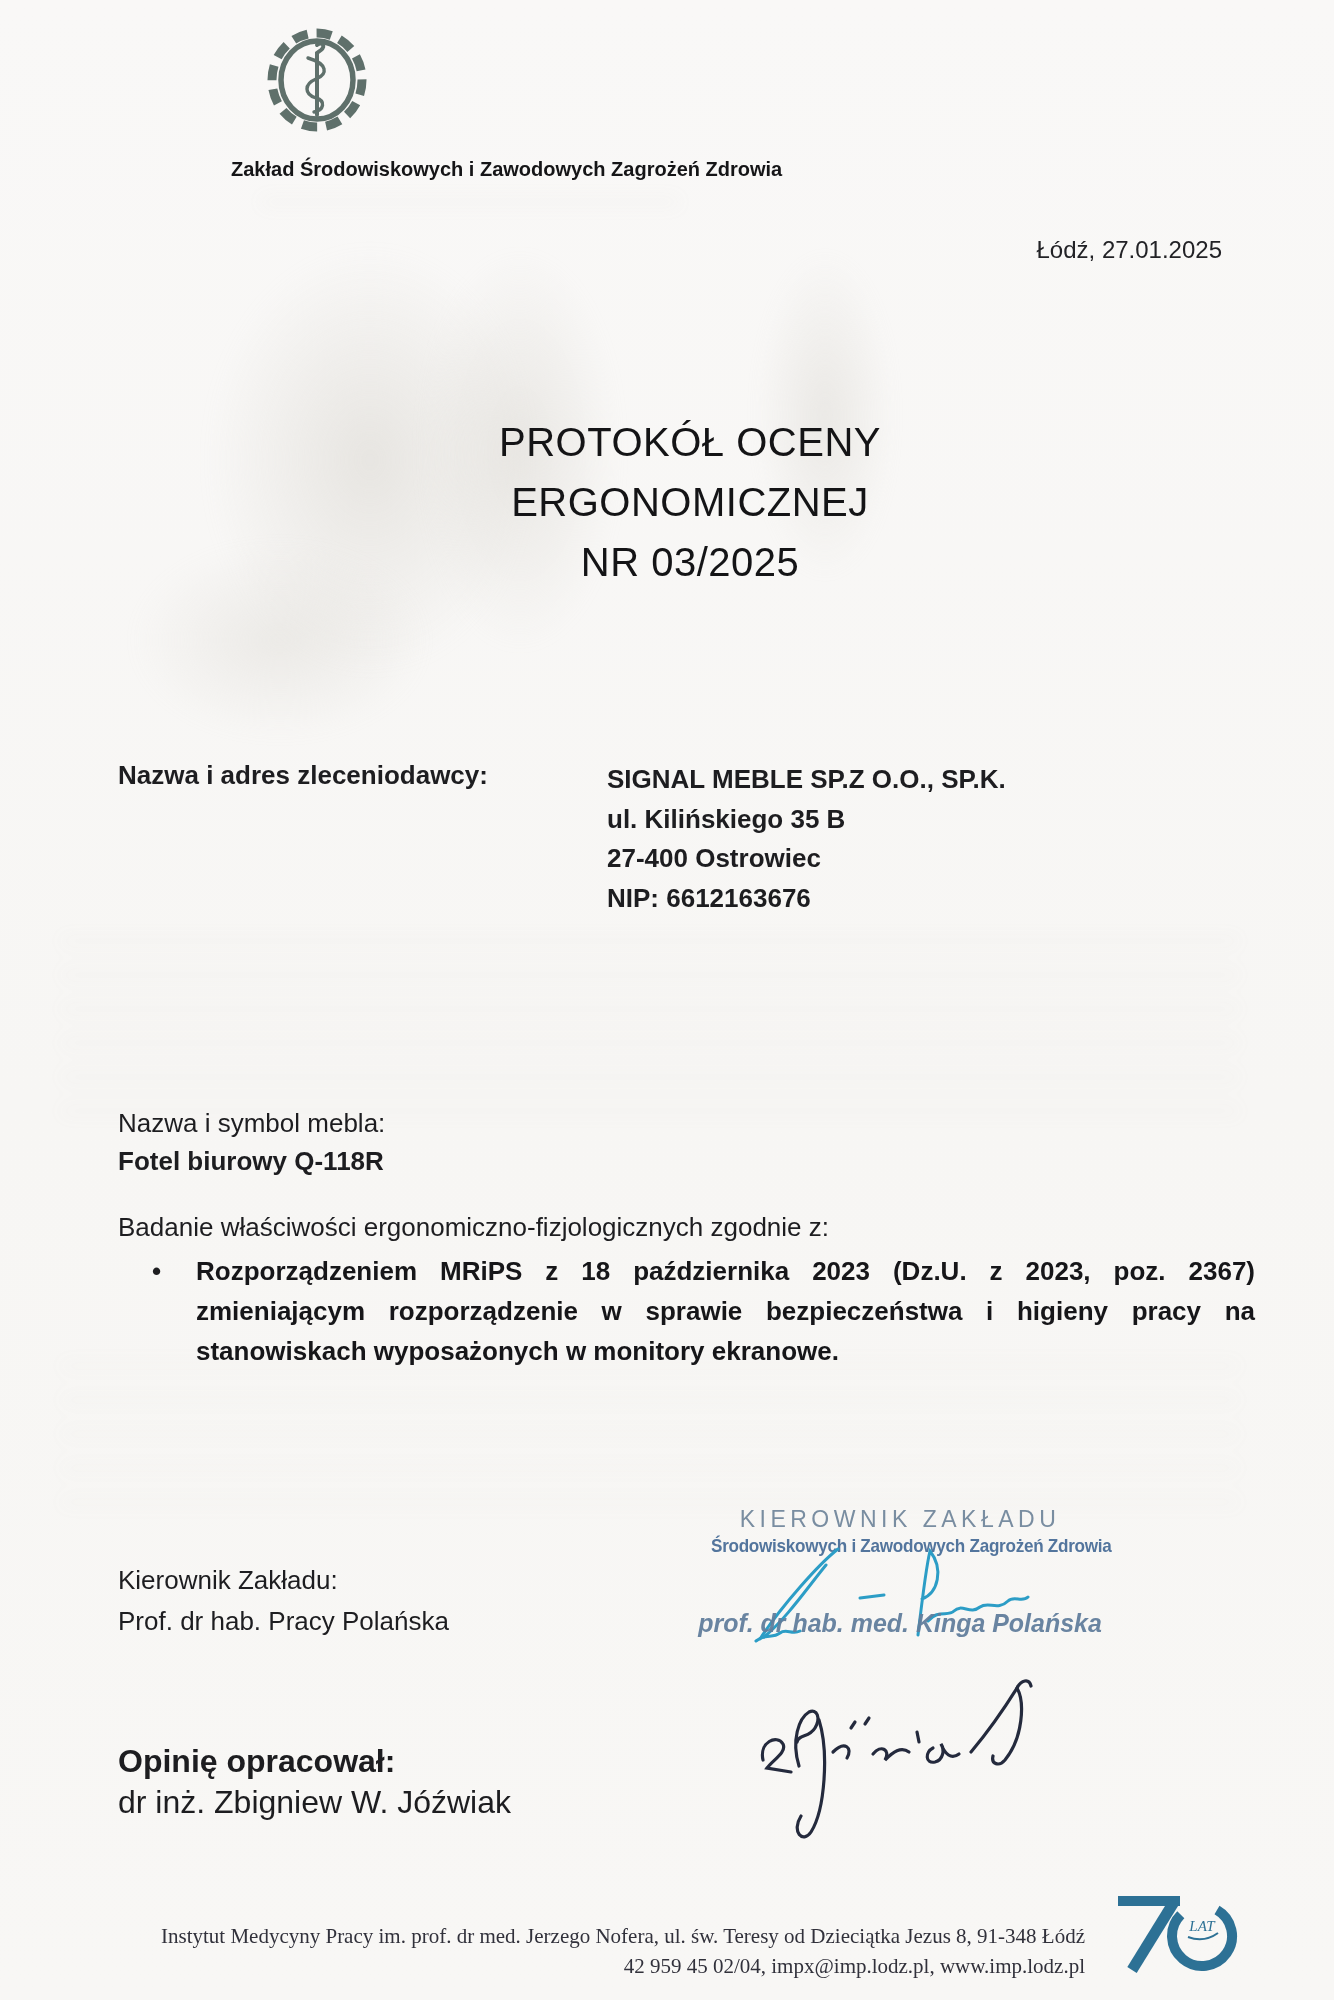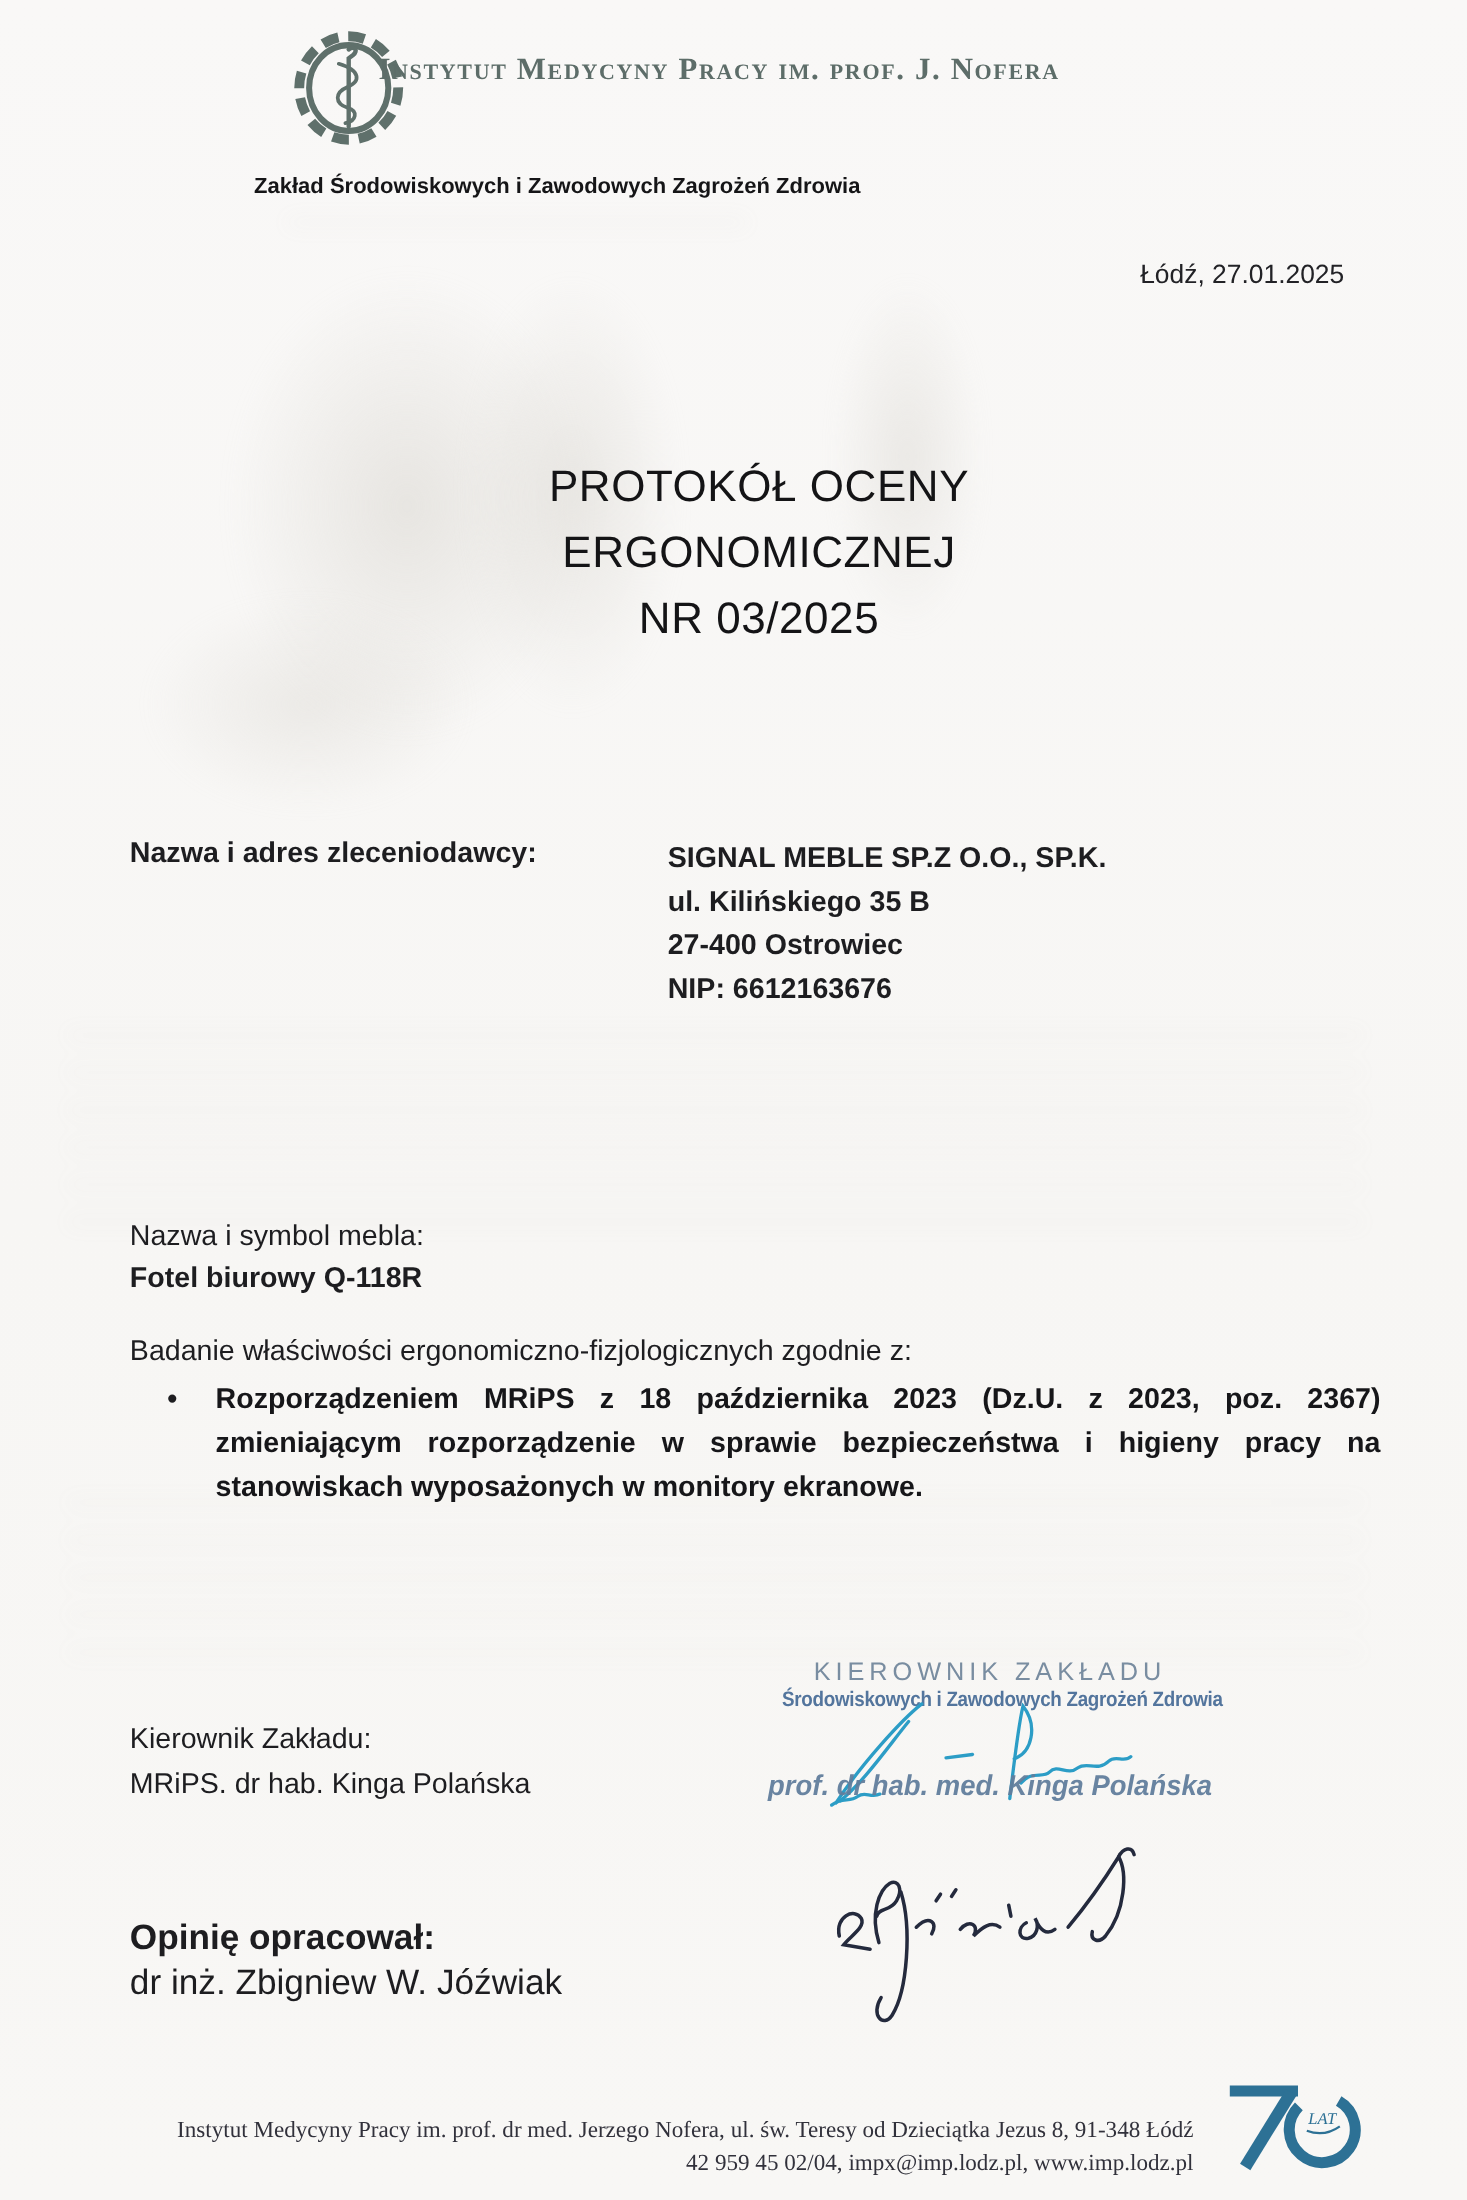--- a/index.html
+++ b/index.html
@@ -127,21 +127,20 @@
   <div class="ghost ghost-rows" style="left:60px; top:935px; width:1180px; height:190px; opacity:0.07;"></div>
   <div class="ghost ghost-rows" style="left:60px; top:1360px; width:1180px; height:150px; opacity:0.06;"></div>
   <div class="ghost ghost-rows" style="left:260px; top:196px; width:420px; height:26px; opacity:0.09;"></div>
 
   <svg class="layer logo" viewBox="0 0 106 104">
     <ellipse cx="53" cy="52" rx="45" ry="47" fill="none" stroke="#5f706b" stroke-width="9" stroke-dasharray="15 9"></ellipse>
     <ellipse cx="53" cy="52" rx="36" ry="39" fill="none" stroke="#5f706b" stroke-width="5.5"></ellipse>
     <path d="M53 17 C58 13 62 18 57 22 L53 25 L53 87" fill="none" stroke="#5f706b" stroke-width="4" stroke-linecap="round"></path>
     <path d="M44 30 C64 36 64 46 52 51 C40 56 40 66 52 70 C62 73 60 82 50 84" fill="none" stroke="#5f706b" stroke-width="3.4" stroke-linecap="round"></path>
   </svg>
-  <div class="layer institute-name">Instytut Medycyny Pracy im. prof. J. Nofera</div>
 
   <div class="layer department">Zakład Środowiskowych i Zawodowych Zagrożeń Zdrowia</div>
   <div class="layer dateline">Łódź, 27.01.2025</div>
 
   <div class="layer doc-title">
     <div>PROTOKÓŁ OCENY</div>
     <div>ERGONOMICZNEJ</div>
     <div>NR 03/2025</div>
   </div>
 
@@ -173,21 +172,21 @@
       <path d="M14 98 C24 90 30 96 38 90 C44 85 50 92 58 88"></path>
       <path d="M118 55 L142 52"></path>
       <path d="M176 92 C180 58 184 24 188 8 C202 26 196 50 180 56"></path>
       <path d="M186 78 C196 66 206 74 212 68 C220 60 228 72 238 64 C246 58 256 68 266 58 C272 52 280 60 286 54"></path>
     </g>
   </svg>
   <div class="layer stamp-name">prof. dr hab. med. Kinga Polańska</div>
 
   <div class="layer head-block">
     <div>Kierownik Zakładu:</div>
-    <div>MRiPS. dr hab. Kinga Polańska</div>
+    <div>Prof. dr hab. Pracy Polańska</div>
   </div>
   <div class="layer author-block">
     <div class="author-label">Opinię opracował:</div>
     <div>dr inż. Zbigniew W. Jóźwiak</div>
   </div>
 
   <svg class="layer pen-signature" viewBox="0 0 340 185">
     <g fill="none" stroke="#242a3d" stroke-width="3.2" stroke-linecap="round">
       <path d="M30 92 C26 74 44 66 50 76 C54 84 40 92 34 100 L58 104"></path>
       <path d="M66 98 C58 72 66 50 76 44 C84 40 88 50 82 60 C76 70 66 66 64 74"></path>

